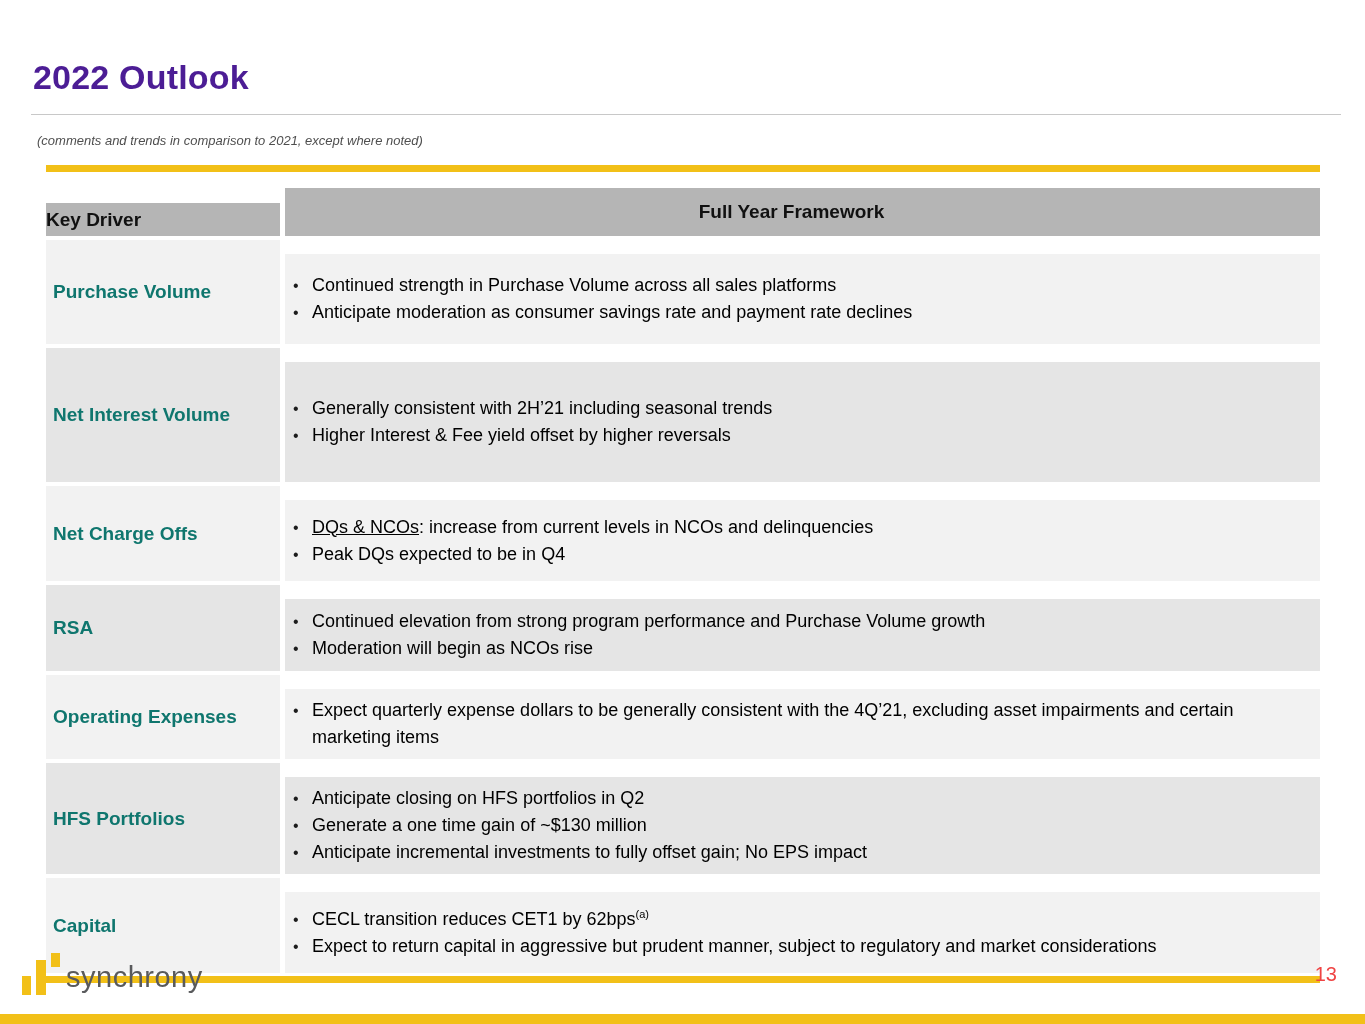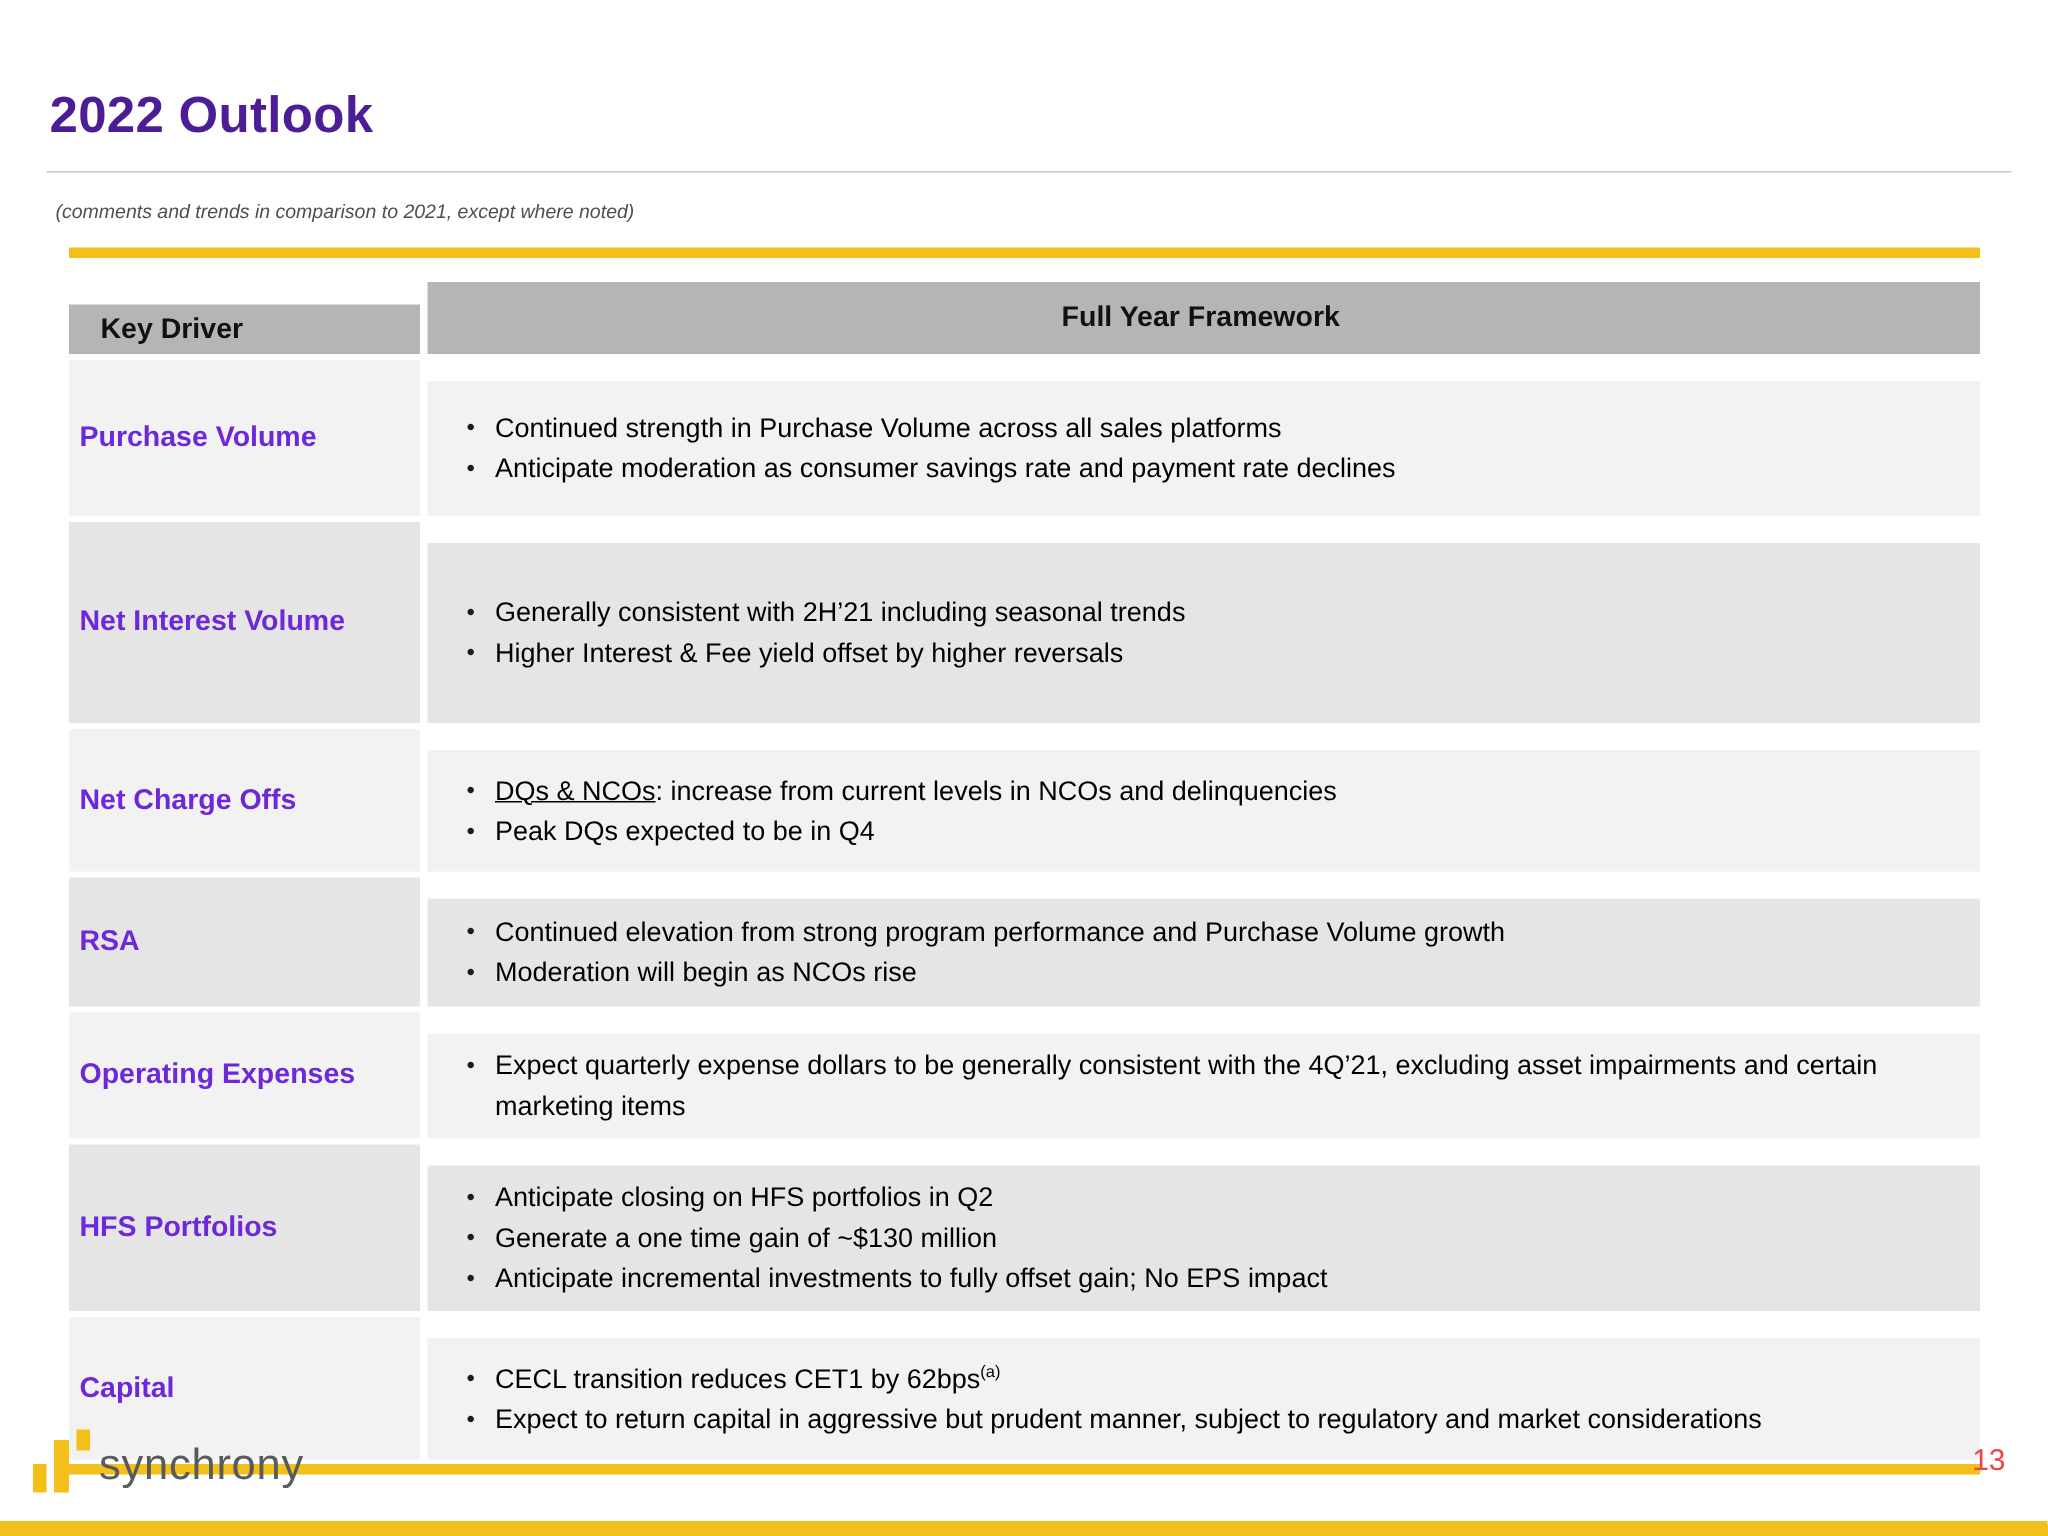--- a/index.html
+++ b/index.html
@@ -29,33 +29,33 @@
   .table-wrap { position: absolute; left: 46px; top: 165px; width: 1274px; }
   .accent-rule { height: 7px; background: var(--accent-gold, #F2C018); }
   .accent-rule.top { margin-bottom: 2px; }
   .accent-rule.bottom { margin-top: 3px; }
 
   .table { display: flex; flex-direction: column; gap: 4px; }
   .trow { display: grid; grid-template-columns: 234px 1035px; column-gap: 5px; }
   .cell { display: flex; flex-direction: column; justify-content: center; }
 
   .thead .cell { background: var(--header-gray, #B5B5B5); min-height: 33px; }
-  .thead .key { padding-left: 21px; margin-top: 29px; }
+  .thead .key { padding-left: 0; margin-top: 29px; }
   .thead .cell .hdr {
     font-size: 19px; font-weight: 700; color: #111;
   }
   .thead .val { align-items: center; }
 
   .trow.light .cell { background: var(--row-light, #F2F2F2); }
   .trow.dark  .cell { background: var(--row-dark, #E5E5E5); }
 
   .key { padding-left: 7px; }
-  .key .driver { font-size: 19px; font-weight: 700; color: #6d28d9; }
-
-  .val { padding: 8px 24px 8px 20px; margin-top: 14px; }
+  .key .driver { font-size: 19px; font-weight: 700; color: #0f766e; }
+
+  .val { padding: 8px 24px 8px 2px; margin-top: 14px; }
   .val ul { list-style: none; }
   .val li {
     position: relative; padding-left: 25px;
     font-size: 18px; line-height: 27px; color: #000000;
   }
   .val li::before {
     content: "\2022";
     position: absolute; left: 6px; top: 0;
     font-size: 16px; line-height: 27px; color: #1c1c1c;
   }

